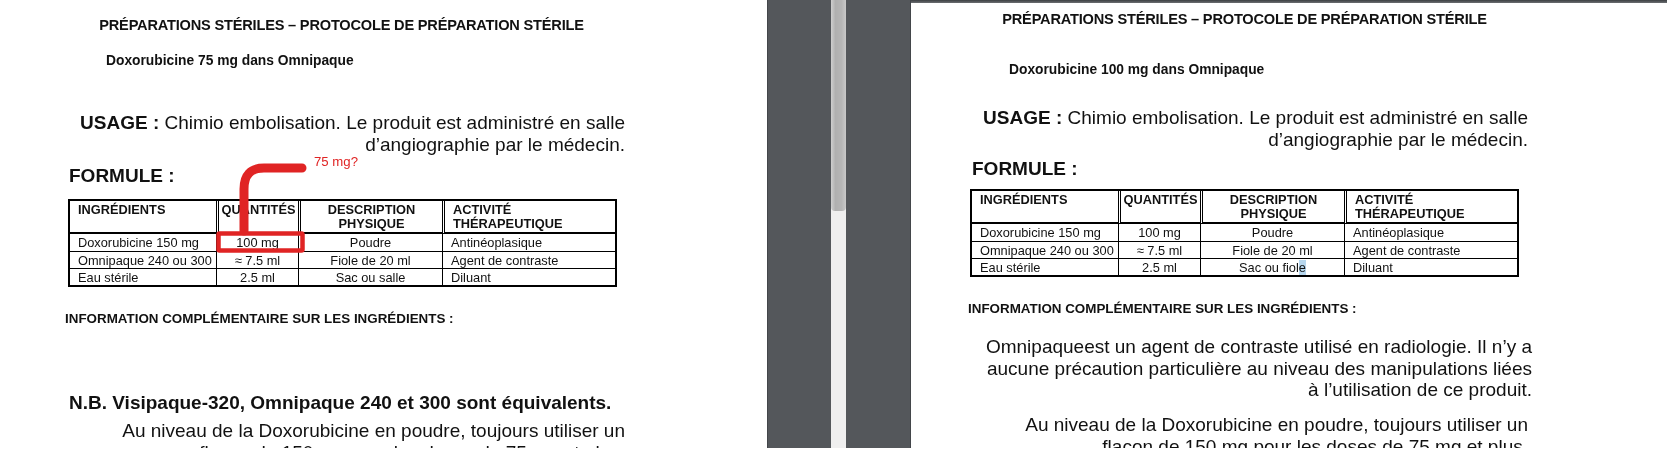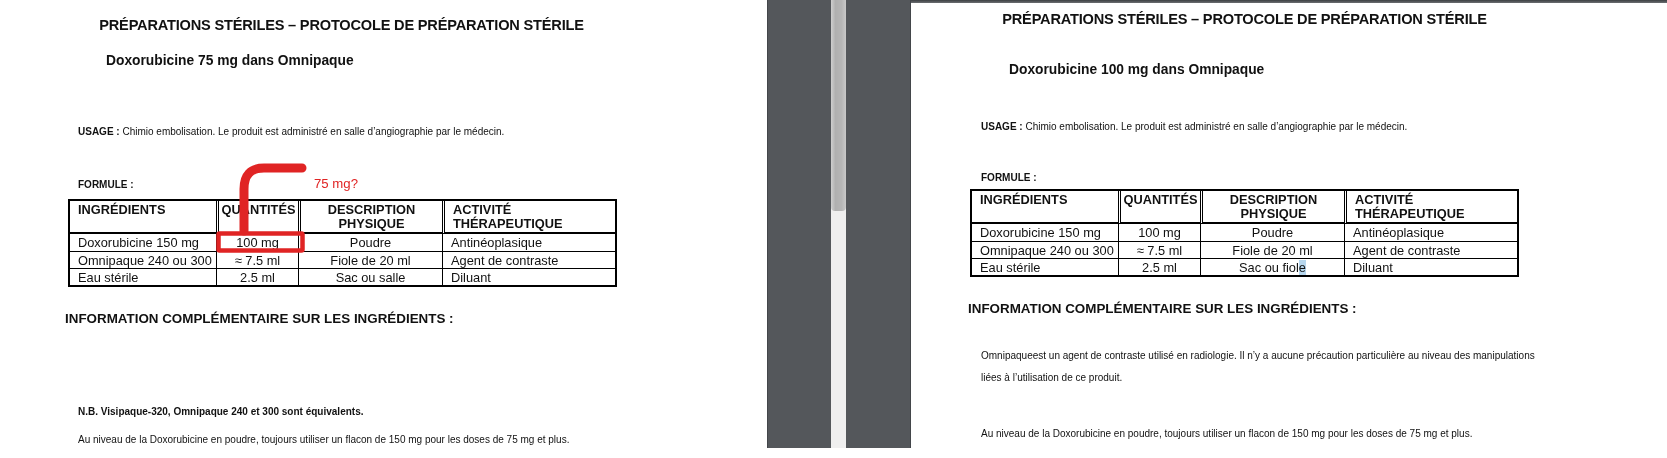--- a/index.html
+++ b/index.html
@@ -4,21 +4,21 @@
 <style>
   html,body{margin:0;padding:0;background:#fff;}
   .screen{position:relative;width:1667px;height:448px;background:#fff;overflow:hidden;
           font-family:"Liberation Sans",sans-serif;color:#111;}
   .page{position:absolute;top:0;height:458px;background:#fff;}
   .page.left{left:0;width:767px;}
   .page.right{left:911px;width:756px;}
   .abs{position:absolute;}
   .doc-title{font-weight:bold;font-size:14.6px;letter-spacing:-0.2px;text-align:center;margin:0;}
   .doc-subtitle{font-weight:bold;font-size:13.8px;margin:0;}
-  .body-text{font-size:10px;line-height:21.5px;margin:13px;}
+  .body-text{font-size:19px;line-height:21.5px;margin:4px;text-align:right;}
   .bold{font-weight:bold;}
   .info-heading{font-weight:bold;font-size:13.4px;margin:0;}
   
   .doc-table{position:absolute;display:grid;grid-template-columns:146px 82px 144px 173px;
              border:2px solid #000;background:#fff;font-size:12.8px;}
   .doc-table .cell{display:flex;align-items:center;height:17px;box-sizing:border-box;}
   .doc-table .hcell{height:33px;box-sizing:border-box;font-weight:bold;padding-top:2px;
                     line-height:14px;border-bottom:2px solid #000;display:block;}
   .doc-table .hcell.c-center{text-align:center;}
   .doc-table .bl-double{border-left:3px double #000;}
@@ -51,21 +51,21 @@
     <h2 class="abs doc-subtitle" style="left:106px;top:53px;">Doxorubicine 75 mg dans Omnipaque</h2>
 
     <p class="abs body-text" style="left:65px;top:108px;width:556px;"><b class="bold">USAGE :</b> <span>Chimio embolisation. Le produit est administré en salle d’angiographie par le médecin.</span></p>
 
     <p class="abs body-text bold" style="left:65px;top:161px;">FORMULE :</p>
 
     <svg class="annotation-svg" viewBox="0 0 767 458">
       <path d="M302 168 L264 168 Q244 168 244 189 L244 231" fill="none" stroke="#e02424" stroke-width="9" stroke-linecap="round"></path>
       <rect x="218.5" y="233.5" width="84" height="17" rx="1" fill="none" stroke="#e02424" stroke-width="4.5"></rect>
     </svg>
-    <div class="annotation-text" style="color:#e02424;margin-top:22px;">75 mg?</div>
+    <div class="annotation-text" style="color:#e02424;">75 mg?</div>
 
     <div class="doc-table" style="left:68px;top:199px;">
       <div class="hcell c-left">INGRÉDIENTS</div>
       <div class="hcell c-center bl-double">QUANTITÉS</div>
       <div class="hcell c-center bl-double">DESCRIPTION PHYSIQUE</div>
       <div class="hcell bl-double" style="padding-left:8px;">ACTIVITÉ THÉRAPEUTIQUE</div>
 
       <div class="cell c-left">Doxorubicine 150 mg</div>
       <div class="cell c-center bl">100 mg</div>
       <div class="cell c-center bl">Poudre</div>

